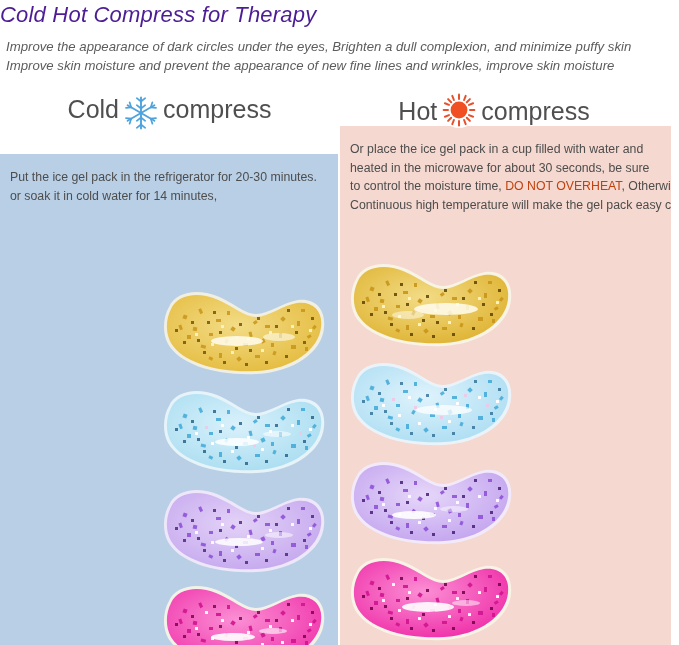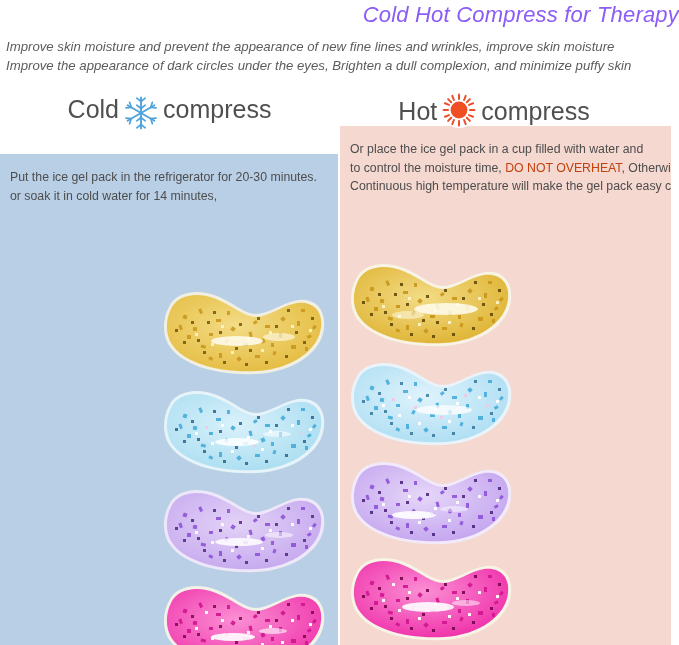--- a/index.html
+++ b/index.html
@@ -17,25 +17,25 @@
   }
 
   
   #title-block {
     position: absolute;
     left: 0; top: 0;
     width: 679px;
     height: 92px;
   }
   #page-title {
-    text-align: right;
+    text-align: left;
     font-style: italic;
     font-size: 22px;
     font-weight: 400;
-    color: #8b5cf6;
+    color: #4c1d95;
     letter-spacing: 0.2px;
     margin: 2px 0 0 0;
     padding: 0;
     line-height: 26px;
   }
   #subtitle-lines {
     margin-top: 9px;
     padding: 0 6px;
   }
   .subtitle-line {
@@ -146,22 +146,22 @@
   #pack-hot-blue   { left: 8px;  top: 232px; }
   #pack-hot-purple { left: 8px;  top: 331px; }
   #pack-hot-pink   { left: 8px;  top: 427px; }
 </style>
 </head>
 <body>
 
 <div id="title-block">
   <div id="page-title">Cold Hot Compress for Therapy</div>
   <div id="subtitle-lines">
+    <div class="subtitle-line">Improve the appearance of dark circles under the eyes, Brighten a dull complexion, and minimize puffy skin</div>
     <div class="subtitle-line">Improve skin moisture and prevent the appearance of new fine lines and wrinkles, improve skin moisture</div>
-    <div class="subtitle-line">Improve the appearance of dark circles under the eyes, Brighten a dull complexion, and minimize puffy skin</div>
   </div>
 </div>
 
 <div id="column-headers">
 
   <div class="col-header" id="header-cold">
     <span class="col-header-text">Cold</span>
     <span class="header-icon-wrap">
       <svg viewBox="0 0 40 40" xmlns="http://www.w3.org/2000/svg">
         <circle cx="20" cy="20" r="18" fill="#ffffff"></circle>
@@ -571,20 +571,21 @@
             <ellipse cx="112" cy="50" rx="14" ry="3" fill="#ffffff" opacity="0.6"></ellipse>
           </g>
         </svg>
       </div>
     </div>
   </div>
 
   <div class="panel" id="panel-hot">
     <div class="panel-instructions">
       <div class="instruction-line">Or place the ice gel pack in a cup filled with water and</div>
+      <div class="instruction-line">heated in the microwave for about 30 seconds,  be sure</div>
       <div class="instruction-line"><span>to control the moisture time, </span><span class="warn">DO NOT OVERHEAT</span><span>, Otherwise,</span></div>
       <div class="instruction-line">Continuous high temperature will make the gel pack easy crack.</div>
     </div>
     <div class="packs">
       <div class="gel-pack" id="pack-hot-gold">
         <svg viewBox="0 0 167 92" xmlns="http://www.w3.org/2000/svg">
           <defs>
             <clipPath id="clipE">
                 <path d="M10,22 C16,8 36,4 55,12 C72,19 84,30 95,30 C108,30 122,18 136,16 C152,14 162,24 160,40 C158,62 132,82 96,84 C58,86 22,76 10,56 C4,45 5,32 10,22 Z"></path>
               </clipPath>

